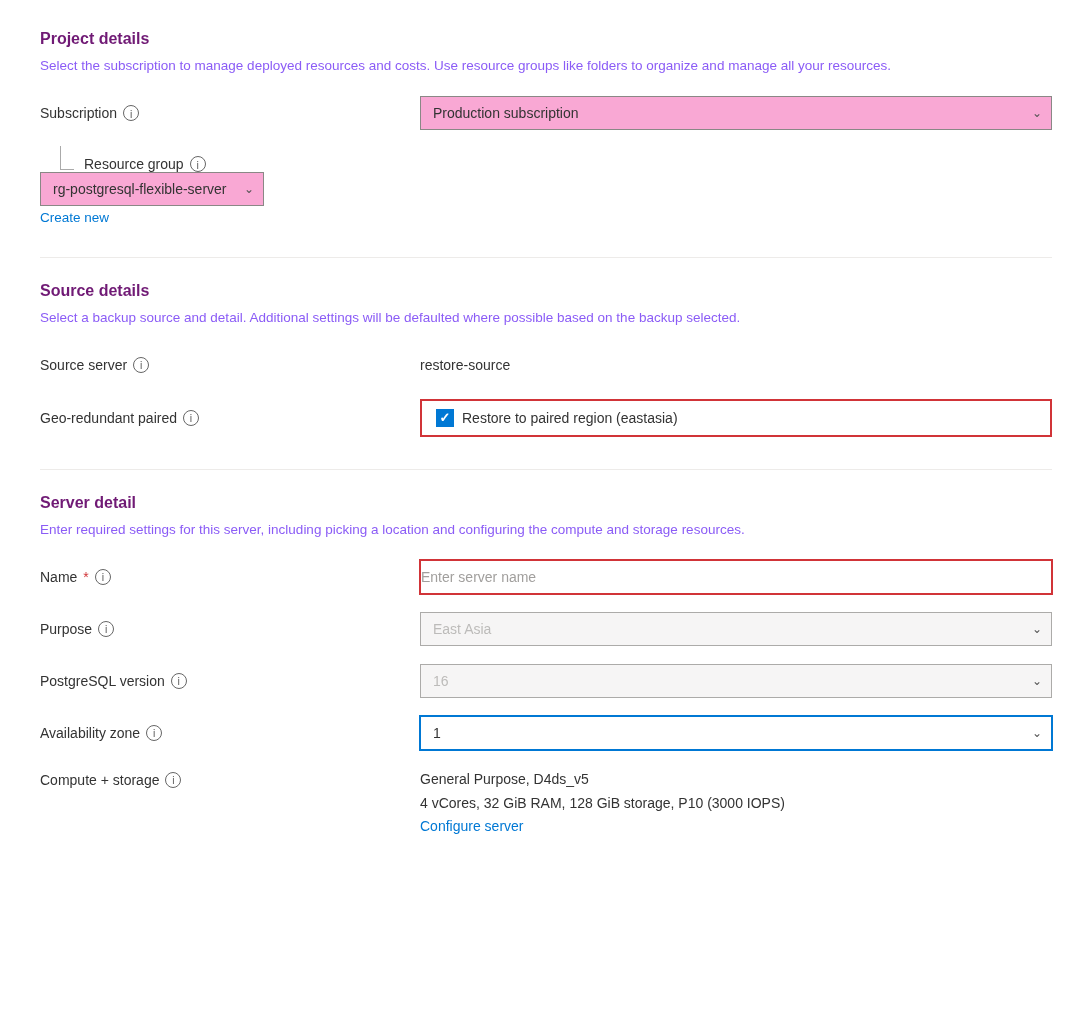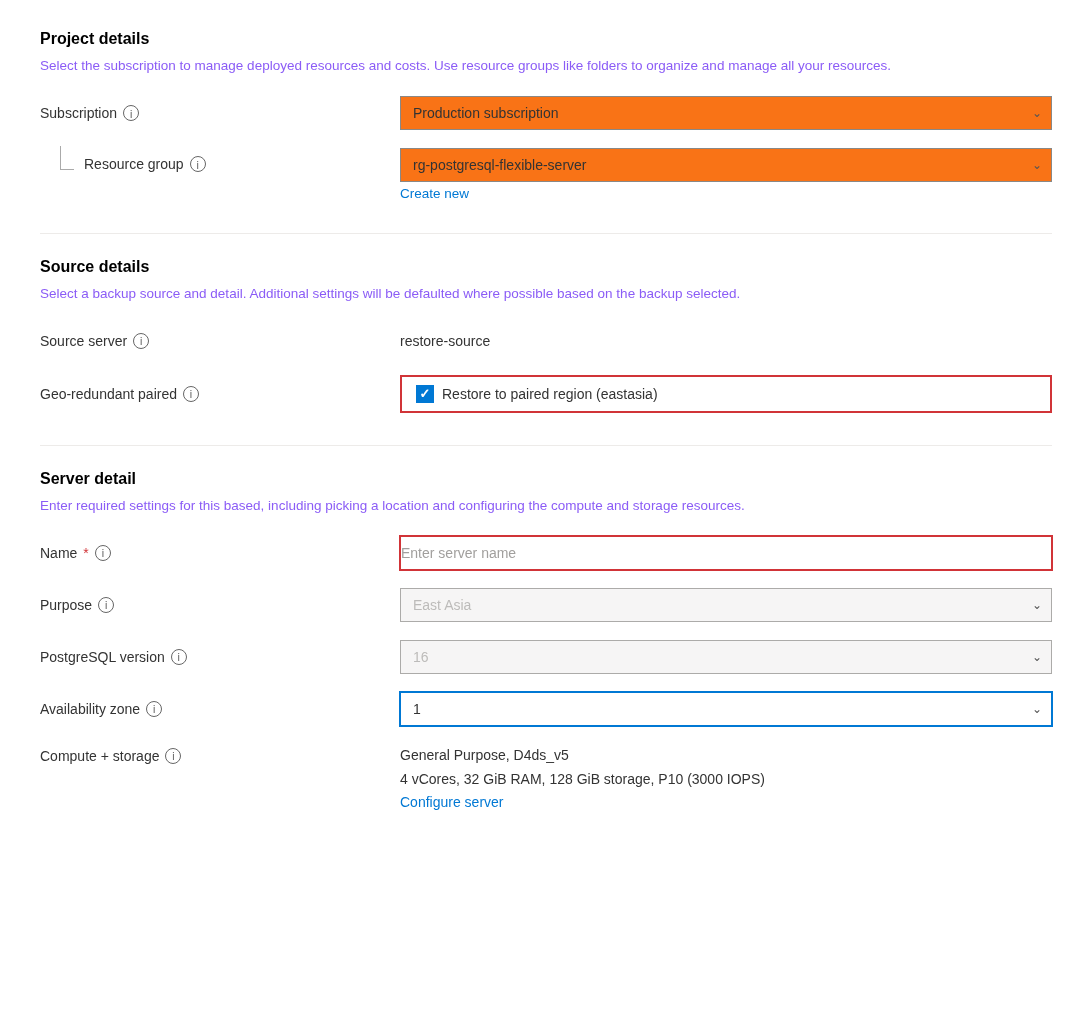--- a/index.html
+++ b/index.html
@@ -8,39 +8,40 @@
       font-size: 14px;
       color: #333;
       background: #fff;
       padding: 30px 40px;
       max-width: 1092px;
     }
 
     .section-title {
       font-size: 16px;
       font-weight: 700;
-      color: #000000;
+      color: #701a75;
       margin-bottom: 8px;
     }
 
     .section-desc {
       color: #8b5cf6;
       font-size: 13.5px;
       line-height: 1.5;
       margin-bottom: 20px;
     }
 
     .form-section {
       margin-bottom: 32px;
     }
 
     .form-row {
       display: flex;
       align-items: center;
       margin-bottom: 18px;
+      gap: 20px;
     }
 
     .form-label {
       width: 360px;
       min-width: 360px;
       display: flex;
       align-items: center;
       gap: 6px;
       font-size: 14px;
       color: #333;
@@ -69,21 +70,21 @@
     }
 
     .dropdown-wrapper {
       position: relative;
       width: 100%;
     }
 
     .dropdown-wrapper select {
       width: 100%;
       border: 1px solid #8a8886;
-      background: #f97316;
+      background: #f9a8d4;
       padding: 8px 36px 8px 12px;
       font-size: 14px;
       color: #333;
       appearance: none;
       -webkit-appearance: none;
       cursor: pointer;
     }
 
     .dropdown-wrapper .chevron {
       position: absolute;
@@ -125,20 +126,21 @@
       font-size: 13.5px;
       cursor: pointer;
       display: inline-block;
       margin-top: 4px;
     }
 
     .resource-group-row {
       display: flex;
       align-items: flex-start;
       margin-bottom: 18px;
+      flex-direction: column;
     }
 
     .resource-group-label-col {
       width: 360px;
       min-width: 360px;
       display: flex;
       align-items: flex-start;
       padding-top: 8px;
     }
 
@@ -322,21 +324,21 @@
         <span class="checkbox-label">Restore to paired region (eastasia)</span>
       </div>
     </div>
   </div>
 </div>
 
 <hr class="divider">
 
 <div class="form-section">
   <div class="section-title">Server detail</div>
-  <div class="section-desc">Enter required settings for this based, including picking a location and configuring the compute and storage resources.</div>
+  <div class="section-desc">Enter required settings for this server, including picking a location and configuring the compute and storage resources.</div>
 
   <div class="form-row">
     <div class="form-label">
       <span>Name</span>
       <span class="required">*</span>
       <span class="info-icon">ℹ</span>
     </div>
     <div class="form-control-wrap">
       <input type="text" class="input-text error-border" value="" placeholder="Enter server name" style="">
     </div>

